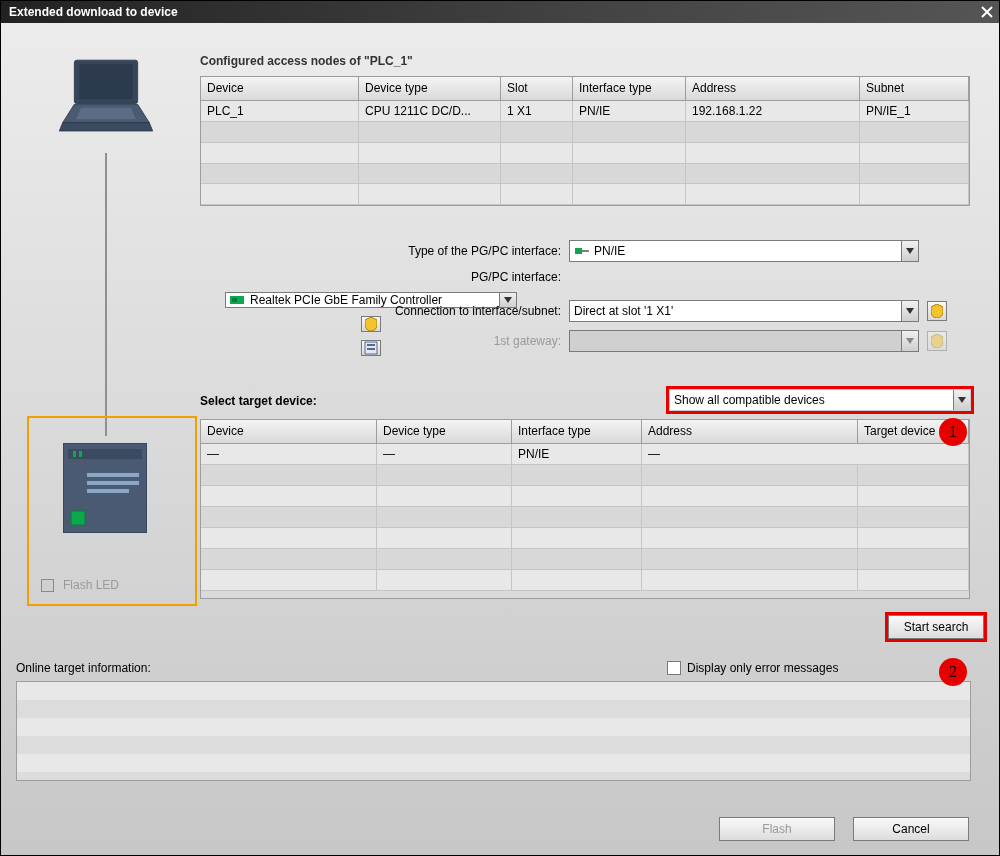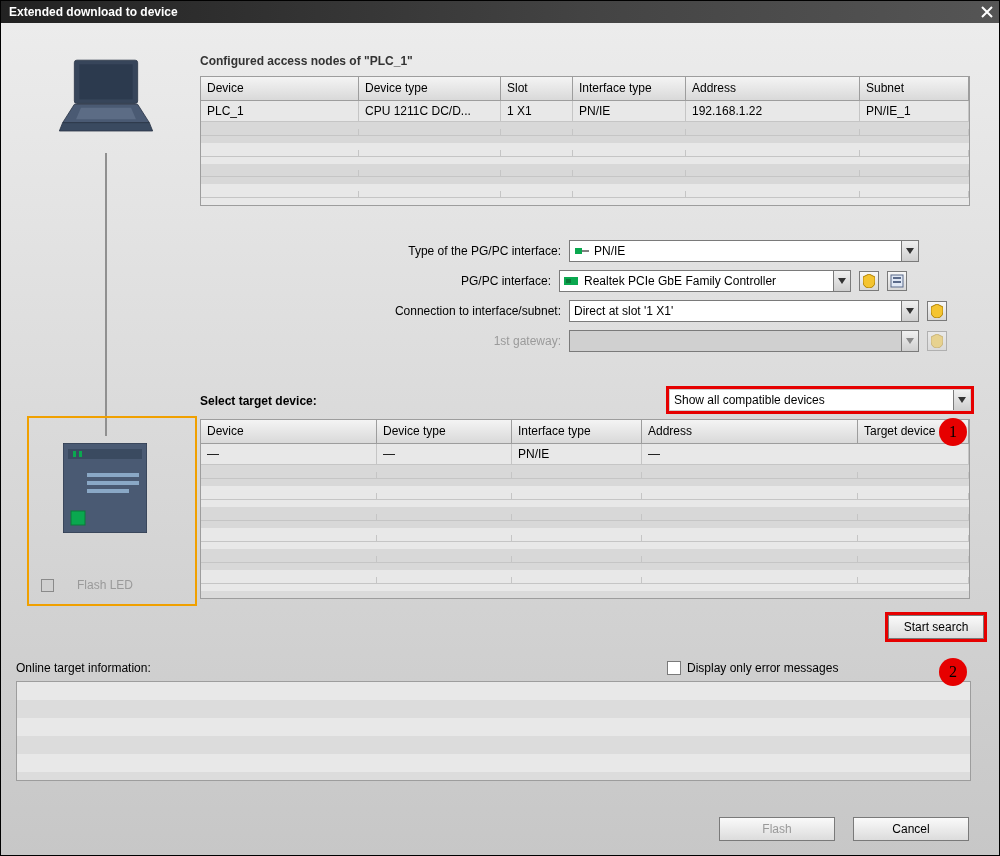--- a/index.html
+++ b/index.html
@@ -32,38 +32,38 @@
     background: linear-gradient(to bottom, #ececec 0%, #c7c7c7 100%);
   }
 
   .laptop-img { position:absolute; left:55px; top:33px; width:100px; }
   .plc-box {
     position:absolute; left:26px; top:393px; width:170px; height:190px;
     border:2px solid #f0a000;
   }
   .vline { position:absolute; left:104px; top:130px; width:2px; height:283px; background:#909090; }
   .plc-module { position:absolute; left:62px; top:420px; }
-  .flash-led { position:absolute; left:40px; top:555px; display:flex; align-items:center; gap:23px; color:#9a9a9a; }
+  .flash-led { position:absolute; left:40px; top:555px; display:flex; align-items:center; gap:9px; color:#9a9a9a; }
   .flash-led .cb { width:13px; height:13px; border:1px solid #8a8a8a; background:#d0d0d0; }
 
   .heading { position:absolute; font-weight:bold; color:#333; }
   .h1 { left:199px; top:31px; }
 
   .nodes-table {
     position:absolute; left:199px; top:53px; width:770px; height:130px;
     border:1px solid #9d9d9d; background:#dadada;
     display:flex; flex-direction:column;
   }
   .thead, .trow { display:flex; }
   .thead .cell {
     background: linear-gradient(to bottom, #f4f4f4, #d9d9d9);
     border-right:1px solid #9d9d9d; border-bottom:1px solid #9d9d9d;
     padding:4px 6px; height:24px;
   }
-  .trow { height:21px;align-items:center; }
+  .trow { height:21px; }
   .trow .cell { border-right:1px solid #c5c5c5; border-bottom:1px solid #c5c5c5; padding:3px 6px; }
   .trow.even { background:#e8e8e8; }
   .trow.odd  { background:#d8d8d8; }
 
   .c-dev  { width:158px; }
   .c-type { width:142px; }
   .c-slot { width:72px;  }
   .c-if   { width:113px; }
   .c-addr { width:174px; }
   .c-sub  { flex:1; }
@@ -87,21 +87,21 @@
   .select .ico { width:16px; height:14px; margin-right:4px; display:flex; align-items:center; justify-content:center; }
 
   .side-icon {
     width:20px; height:20px; border:1px solid #7a7a7a;
     background: linear-gradient(to bottom, #f8f8f8, #d8d8d8);
     display:flex; align-items:center; justify-content:center;
   }
   .side-icon.disabled { opacity:0.45; }
 
   .r1 { left:180px; top:217px; }
-  .r2 { left:170px; top:247px; }
+  .r2 { left:180px; top:247px;flex-direction:column; }
   .r3 { left:180px; top:277px; }
   .r4 { left:180px; top:307px; }
 
   .select-target-lbl { position:absolute; left:199px; top:371px; font-weight:bold; }
   .filter-select-wrap { position:absolute; left:665px; top:363px; width:308px; border:3px solid #e60000; }
   .filter-select-wrap .select { border:1px solid #ccc; }
 
   .target-table {
     position:absolute; left:199px; top:396px; width:770px; height:180px;
     border:1px solid #9d9d9d; background:#dadada;

